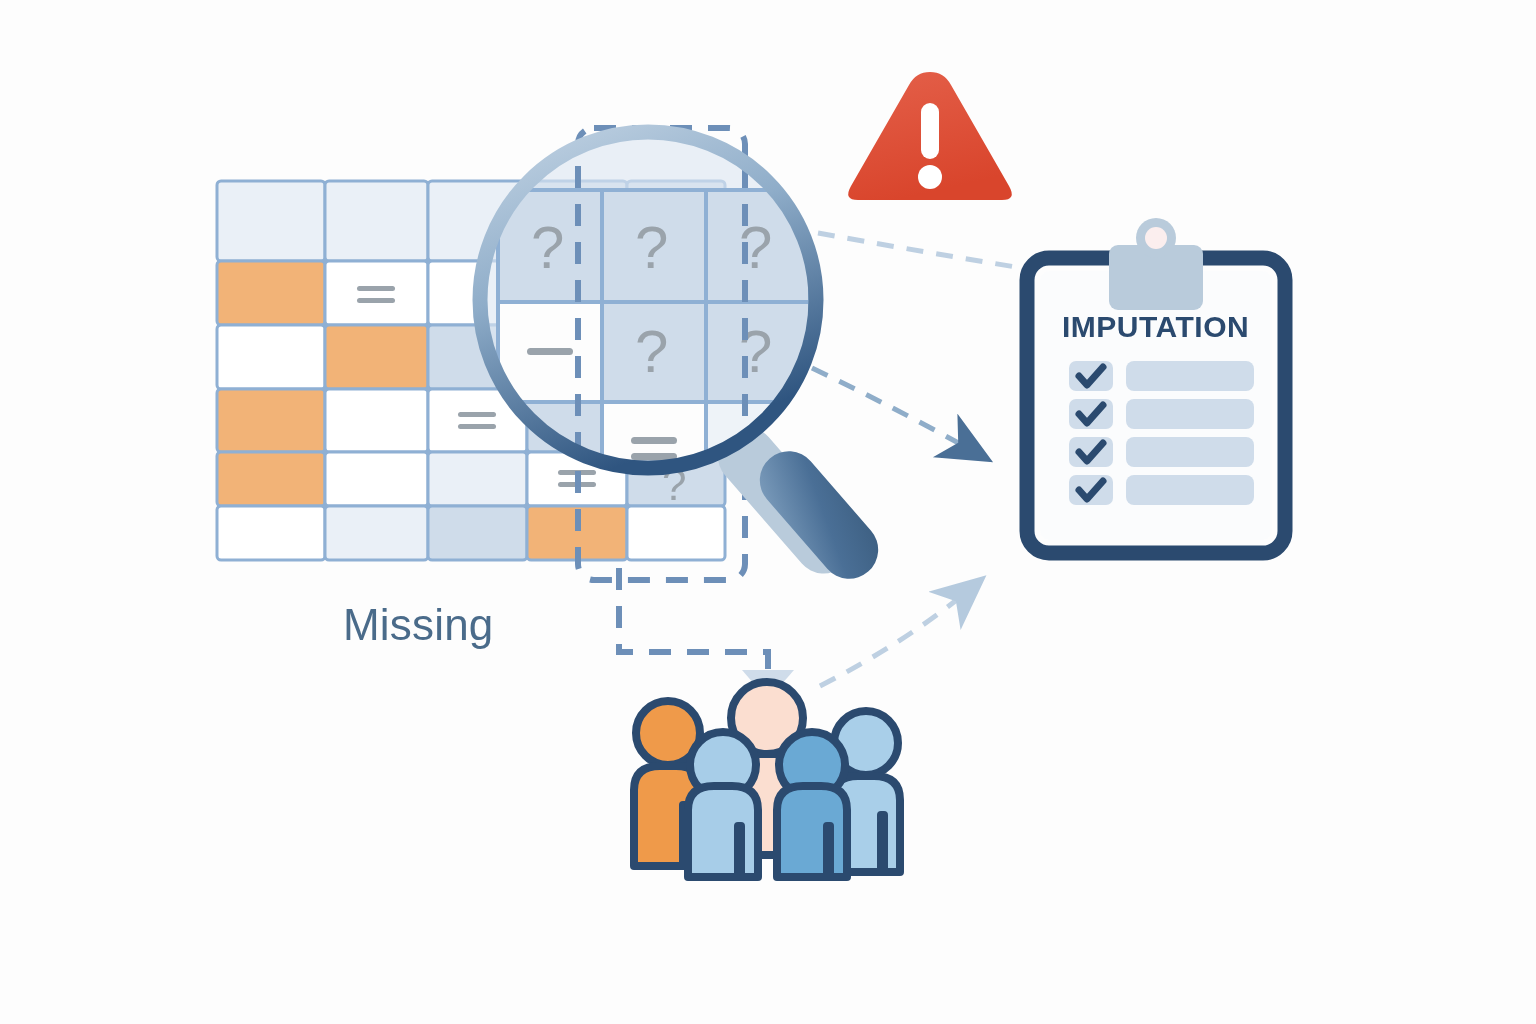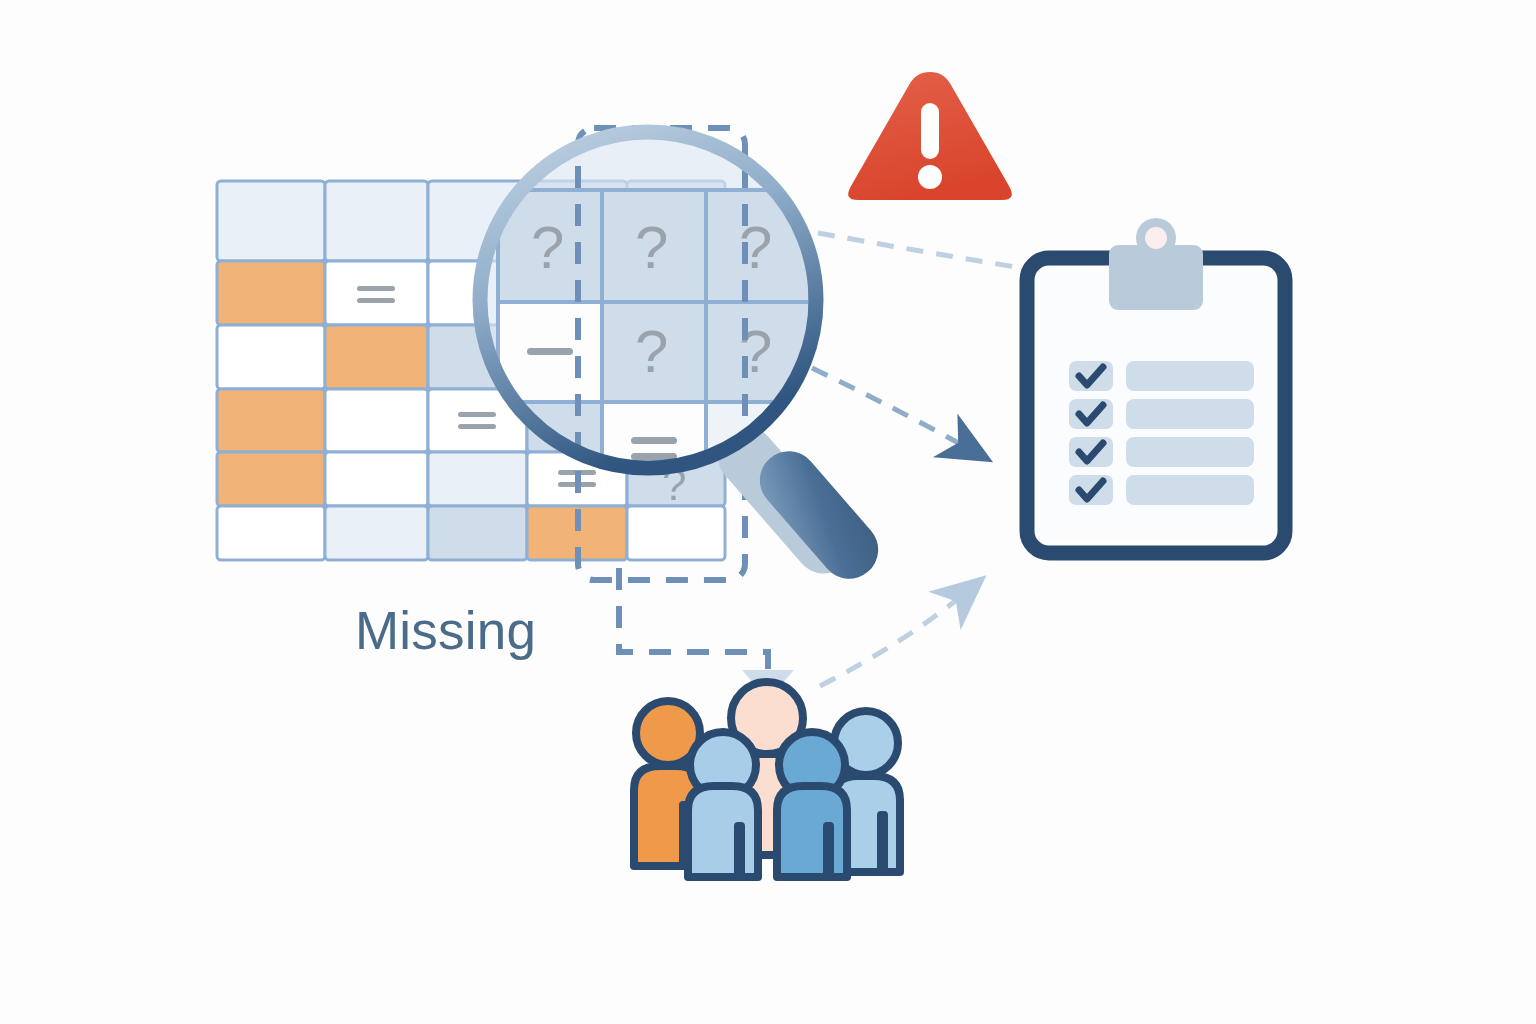--- a/index.html
+++ b/index.html
@@ -12,21 +12,21 @@
   }
   #stage{position:absolute;inset:0;width:1536px;height:1024px;}
   #stage > svg{position:absolute;top:0;left:0;}
   .lbl{
     position:absolute;
     color:#4a6b8a;
     font-family:"Liberation Sans", sans-serif;
     white-space:nowrap;
     letter-spacing:0.2px;
   }
-  #missing-label{left:343px;top:600px;font-size:53px;margin-left:12px;}
+  #missing-label{left:343px;top:600px;font-size:44px;}
   #population-label{left:540px;top:905px;font-size:39px;}
   #imputation-title{
     position:absolute;left:1062px;top:310px;
     font-size:30px;font-weight:bold;color:#2b4a6f;
     letter-spacing:0.5px;font-family:"Liberation Sans", sans-serif;
   }
 </style>
 </head>
 <body>
 
@@ -242,14 +242,15 @@
     </g>
 
     <g>
       <circle cx="812" cy="765" r="33" fill="#6aa9d4" stroke="#2b4a6f" stroke-width="8"></circle>
       <path d="M777 877 L777 810 Q777 786 803 786 L821 786 Q847 786 847 810 L847 877 L830 877 L830 826 L827 826 L827 877 Z" fill="#6aa9d4" stroke="#2b4a6f" stroke-width="8" stroke-linejoin="round"></path>
     </g>
   </g>
 </svg>
 
 <div class="lbl" id="missing-label">Missing</div>
+<div id="imputation-title">IMPUTATION</div>
 
 </div>
 
 </body></html>

